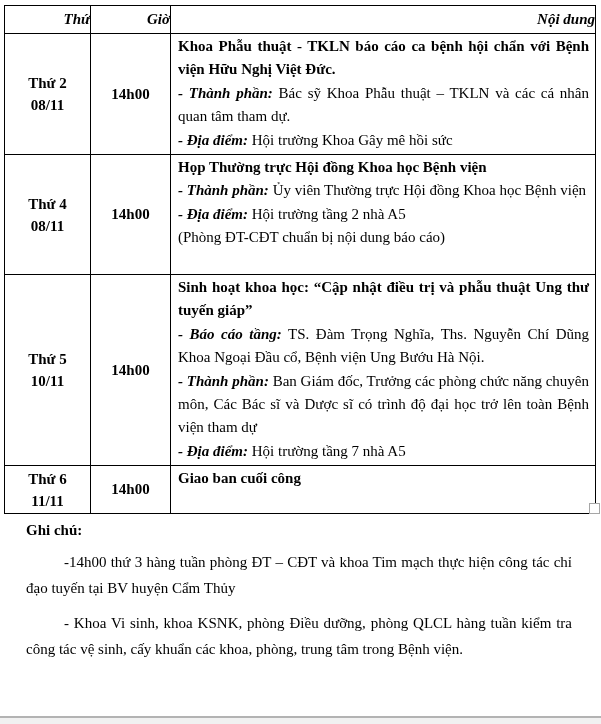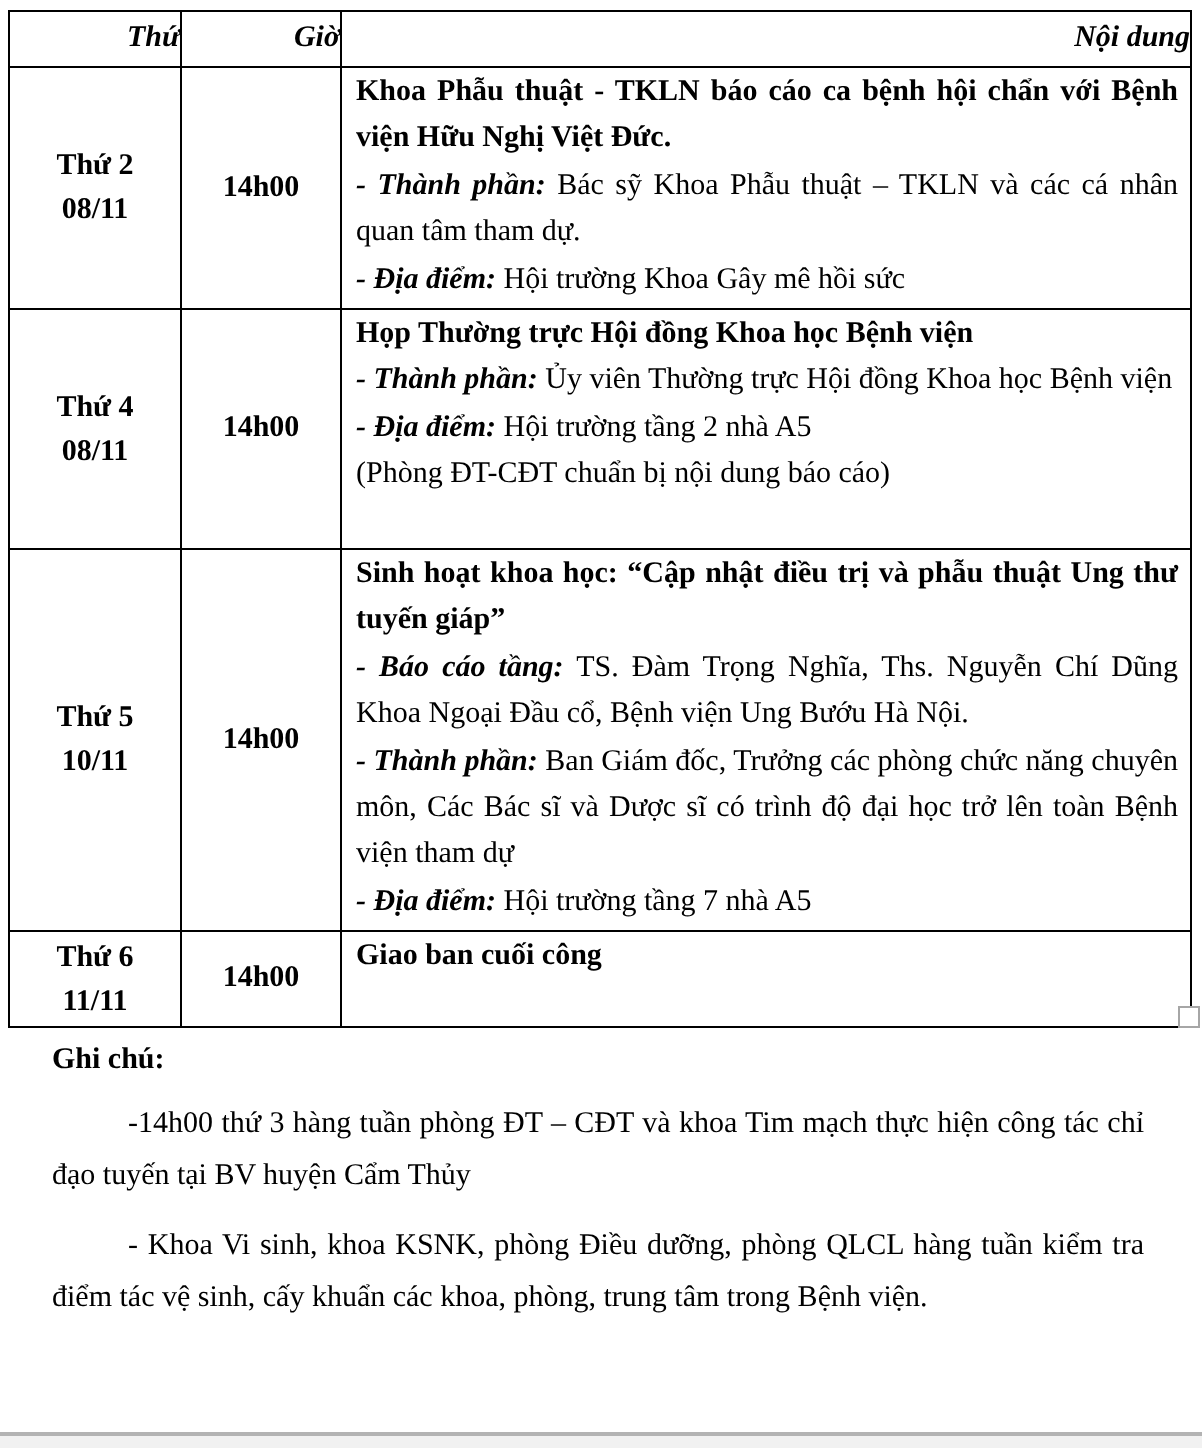--- a/index.html
+++ b/index.html
@@ -164,20 +164,20 @@
             <div class="para"><span class="rn-b">Giao ban cuối công</span></div>
           </td>
         </tr>
       </tbody>
   </table>
 
   <div class="notes">
     <div class="notes-heading">Ghi chú:</div>
     <div id="notes-list">
         <div class="note">-14h00 thứ 3 hàng tuần phòng ĐT – CĐT và khoa Tim mạch thực hiện công tác chỉ đạo tuyến tại BV huyện Cẩm Thủy</div>
-        <div class="note">- Khoa Vi sinh, khoa KSNK, phòng Điều dưỡng, phòng QLCL hàng tuần kiểm tra điểm tác vệ sinh, cấy khuẩn các khoa, phòng, trung tâm trong Bệnh viện.</div>
+        <div class="note">- Khoa Vi sinh, khoa KSNK, phòng Điều dưỡng, phòng QLCL hàng tuần kiểm tra công tác vệ sinh, cấy khuẩn các khoa, phòng, trung tâm trong Bệnh viện.</div>
       </div>
   </div>
 
 </div>
 
 <div class="table-handle"></div>
 <div class="bottom-strip"></div>
 
 </body></html>

